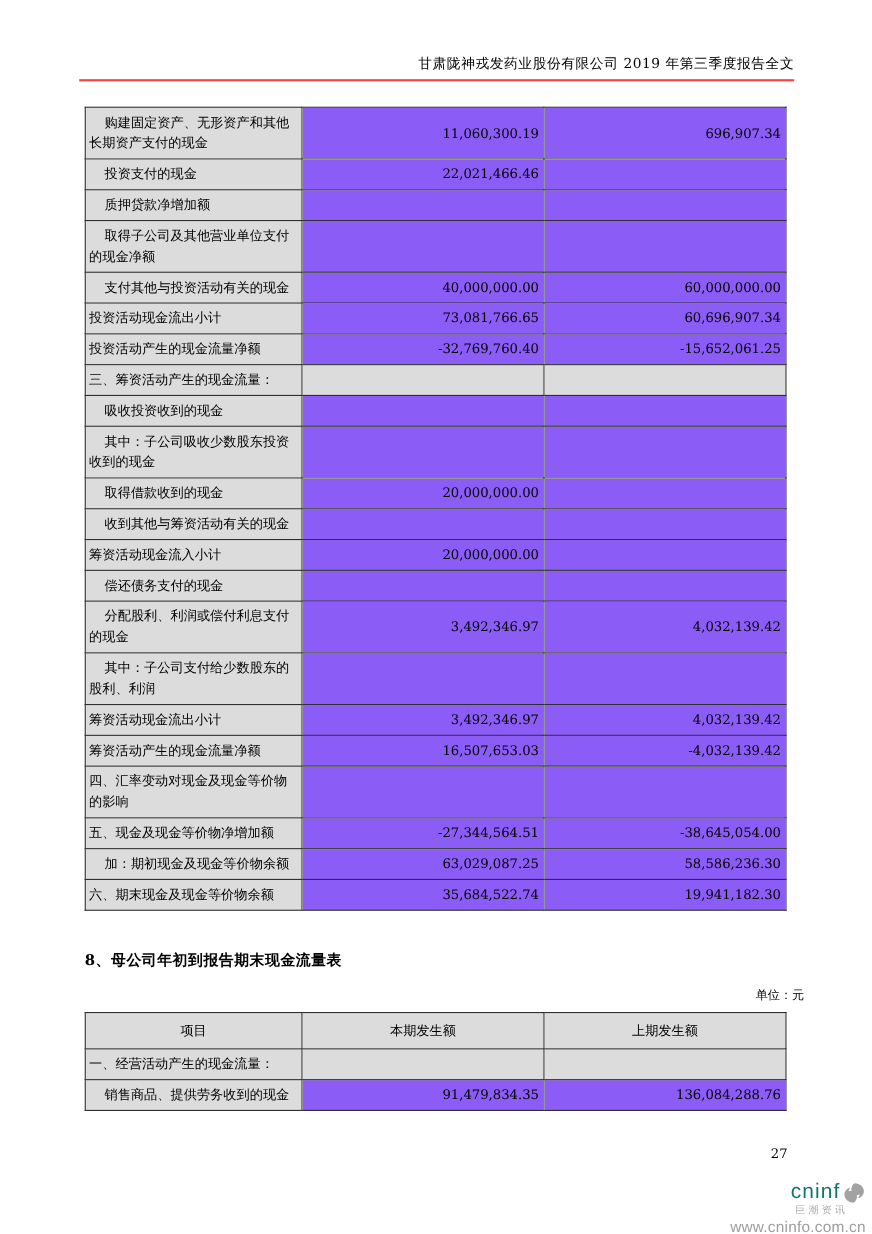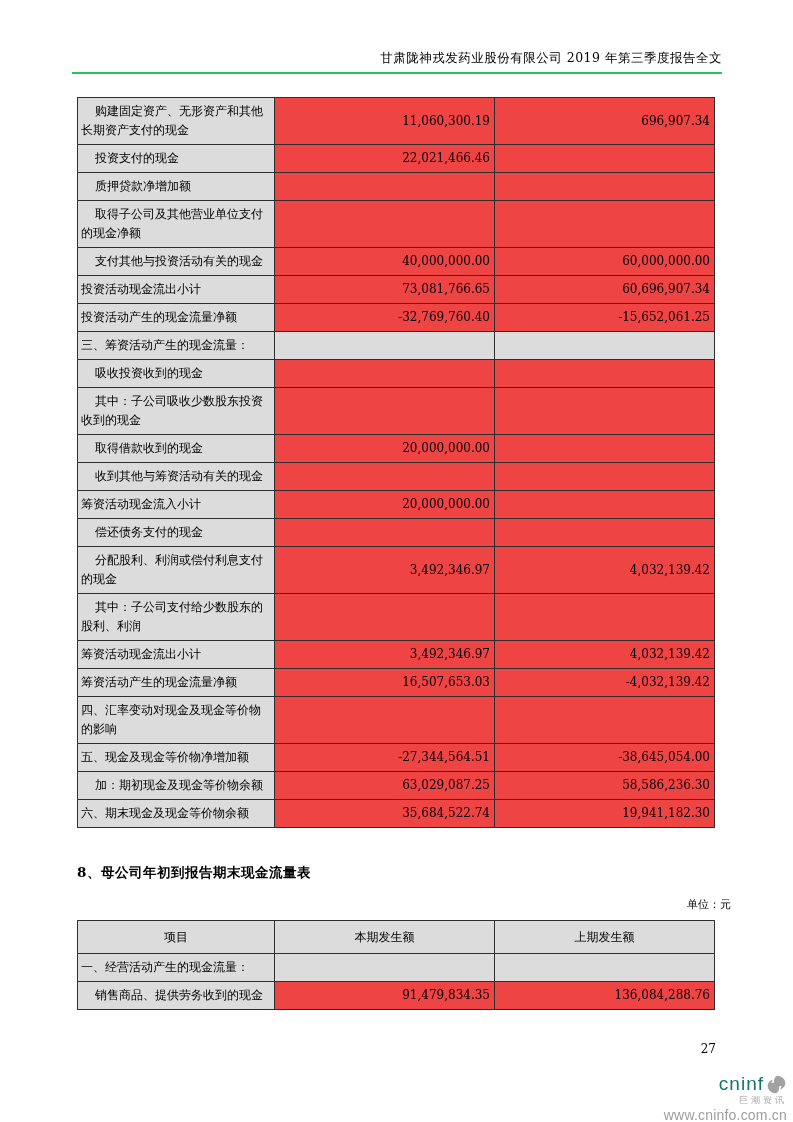--- a/index.html
+++ b/index.html
@@ -7,21 +7,21 @@
     position:relative;
     width:793px;height:1122px;
     background:#ffffff;
     font-family:"DejaVu Serif","Liberation Serif",serif;
     color:#000;
     overflow:hidden;
   }
   
   .doc-header{
     position:absolute;left:72px;top:50px;width:650px;
-    border-bottom:2px solid #22c55e;
+    border-bottom:2px solid #ef4444;
     padding-bottom:5px;
     text-align:right;
     font-size:12.5px;
     letter-spacing:0.5px;
     white-space:nowrap;
   }
   
   table.fin{
     position:absolute;left:77px;width:637px;
     border-collapse:collapse;table-layout:fixed;
@@ -36,21 +36,21 @@
     vertical-align:middle;
     overflow:hidden;
   }
   table.fin td.label{
     background:#dcdcdc;
     text-align:left;
     padding-left:3px;
     padding-right:3px;
   }
   table.fin td.label.indent{ text-indent:14px; }
-  table.fin td.value{ background:#ef4444; text-align:right; }
+  table.fin td.value{ background:#8b5cf6; text-align:right; }
   table.fin tr.section-row td{ background:#dcdcdc;margin-top:48px; }
   #table2 th{
     background:#dcdcdc;
     font-weight:normal;
     text-align:center;
     height:24px;
   }
   
   .section-heading{
     position:absolute;left:77px;top:864px;
@@ -75,21 +75,21 @@
     line-height:1.1;
     user-select:none;
   }
   .cninfo-logo .logo-row{
     display:flex;align-items:center;justify-content:flex-end;gap:2px;
   }
   .cninfo-logo .logo-text{
     font-size:19px;font-weight:normal;letter-spacing:1px;color:#0f766e;
   }
   .cninfo-logo .logo-sub{
-    font-size:9px;letter-spacing:3px;color:#a9a9a9;margin-top:1px;margin-right:0;
+    font-size:9px;letter-spacing:3px;color:#a9a9a9;margin-top:1px;margin-right:16px;
   }
   .cninfo-logo .logo-url{
     font-size:14px;color:#9d9d9d;margin-top:2px;letter-spacing:0.2px;
   }
 </style>
 </head>
 <body>
 
 <div class="page">
 

